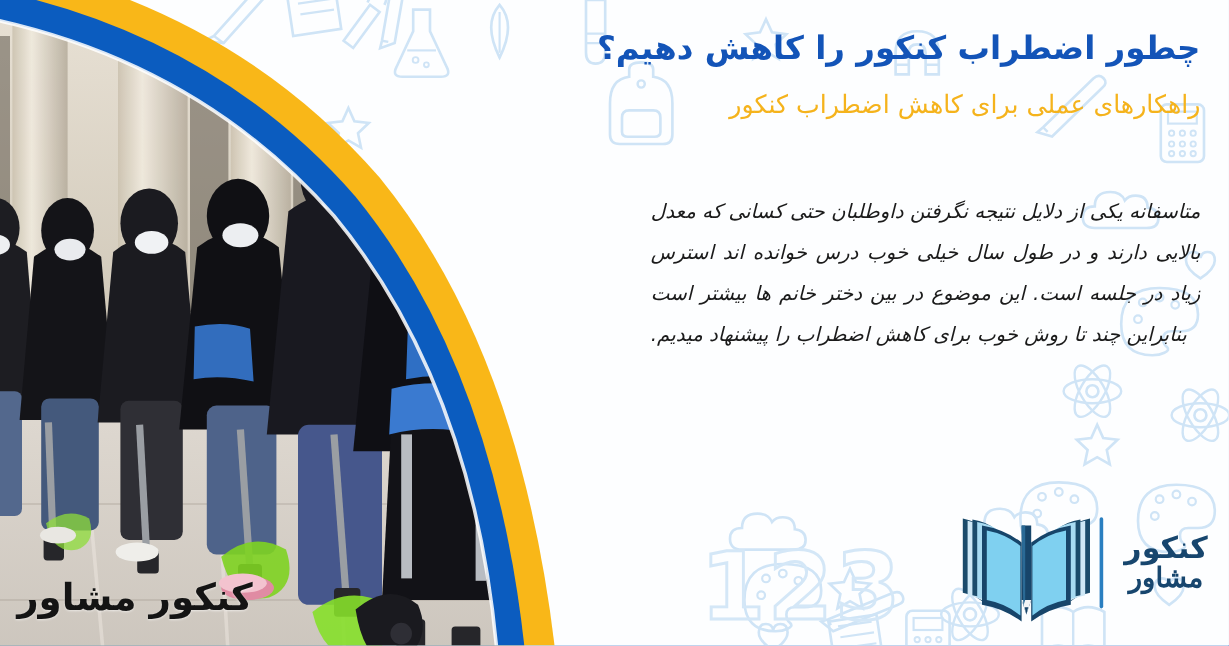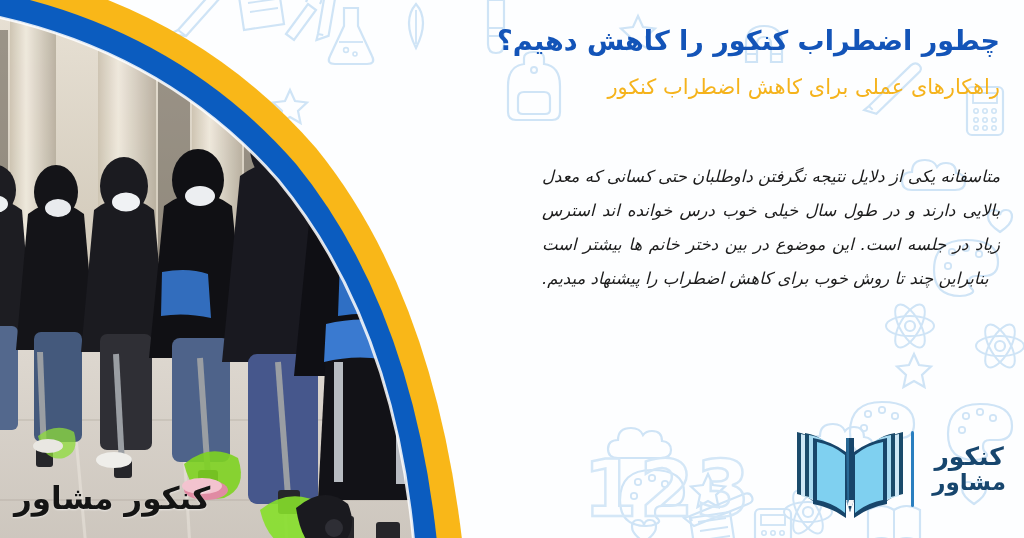--- a/index.html
+++ b/index.html
@@ -78,21 +78,21 @@
     position:absolute;right:18px;bottom:14px;
     display:flex;align-items:center;gap:0px;
     direction:rtl;
   }
   .logo-text{
     display:flex;flex-direction:column;align-items:center;justify-content:center;
     color:#17466e;line-height:1.08;
     padding-left:10px;
   }
   .logo-text .l1{font-size:25px;font-weight:bold;letter-spacing:1px;}
-  .logo-text .l2{font-size:23px;font-weight:bold;letter-spacing:1px;}
+  .logo-text .l2{font-size:23px;font-weight:bold;letter-spacing:1px;font-family:Liberation Serif, serif;}
   .logo-divider{
     width:3px;height:76px;background:#2a7fc0;margin:0 8px 0 2px;border-radius:2px;
   }
   .logo-mark{width:118px;height:110px;}
   .logo-mark svg{display:block;width:118px;height:110px;}
 
   
   .watermark{
     position:absolute;left:14px;bottom:22px;
     color:#141414;font-size:31px;font-weight:bold;direction:rtl;

